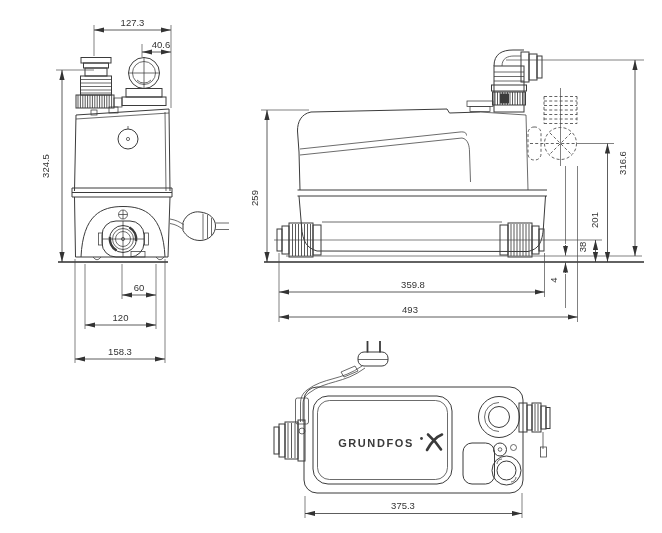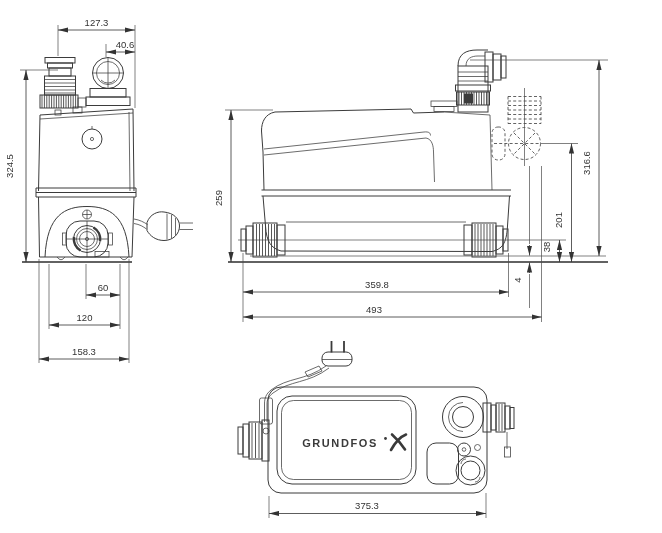--- a/index.html
+++ b/index.html
@@ -1,16 +1,16 @@
 <!DOCTYPE html>
 <html><head>
 <meta charset="utf-8">
 <style>
   html,body{margin:0;padding:0;background:#fff;}
-  .stage{width:608px;height:533px;background:#fff;position:relative;overflow:hidden;}
+  .stage{width:608px;height:533px;background:#fff;position:relative;overflow:hidden;padding-left:36px;}
   svg{display:block;}
   text{font-family:"Liberation Sans","DejaVu Sans",sans-serif;font-size:9.5px;fill:#333;}
   .ln{stroke:#3b3b3b;fill:none;stroke-width:1;}
   .thin{stroke:#4a4a4a;fill:none;stroke-width:.7;}
   .det{stroke:#3b3b3b;fill:none;stroke-width:.75;}
   .dim{stroke:#333;fill:none;stroke-width:.8;}
   .hatch{stroke:#3b3b3b;fill:none;stroke-width:.85;}
   .dash{stroke:#3b3b3b;fill:none;stroke-width:.8;stroke-dasharray:3 2.2;}
   .thick{stroke:#2e2e2e;fill:none;stroke-width:1.3;}
   .logo{font-size:11px;font-weight:bold;letter-spacing:1.6px;fill:#3a3a3a;}

